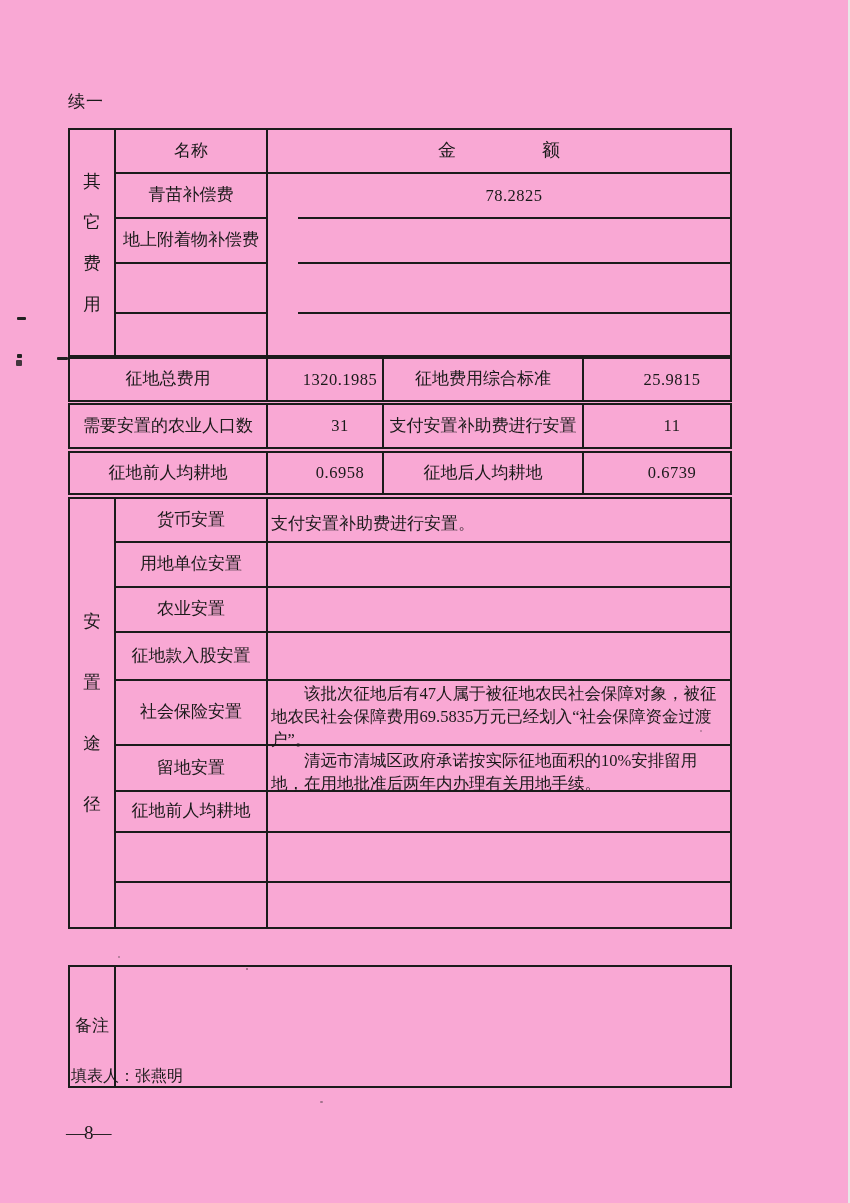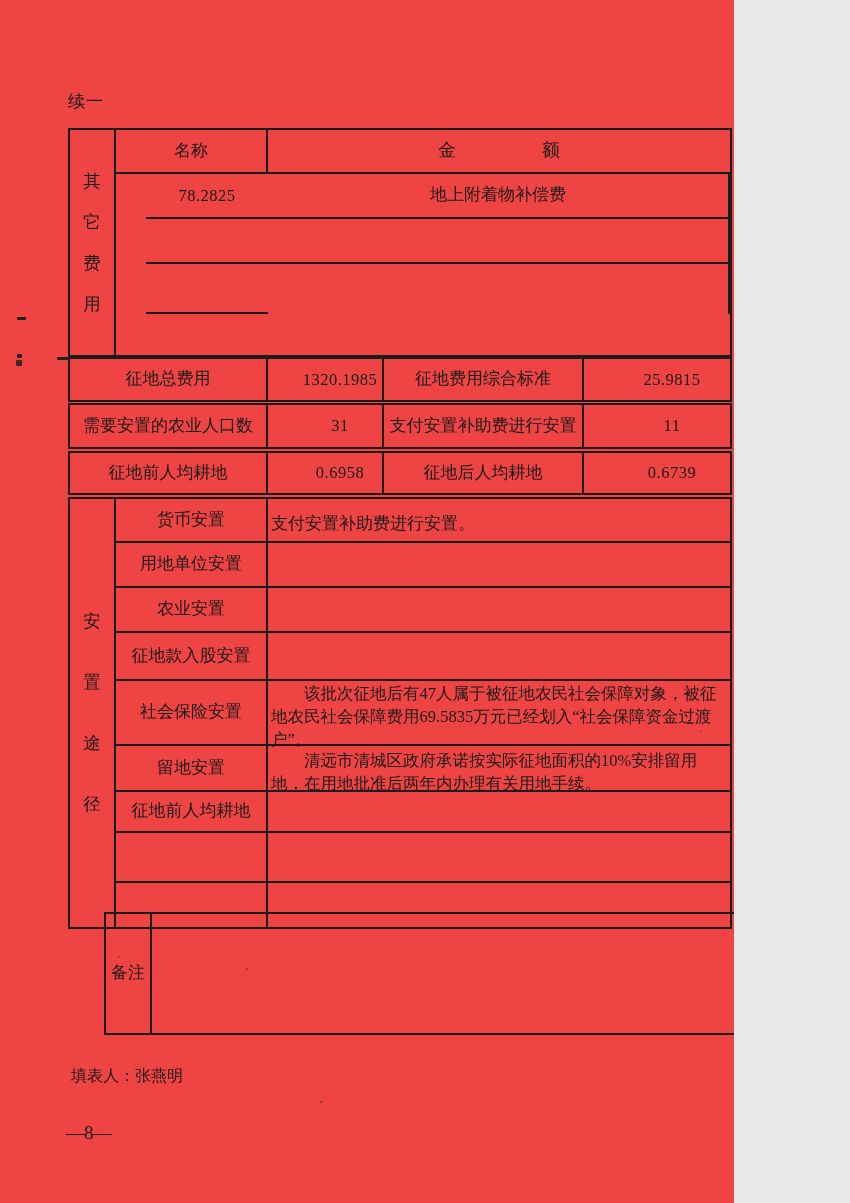--- a/index.html
+++ b/index.html
@@ -4,32 +4,32 @@
 <style>
   html,body{margin:0;padding:0;}
   *{box-sizing:border-box;}
   body{
     background:#e8e8e8;
     font-family:"Liberation Serif","DejaVu Serif",serif;
     color:#1a1a1a;
   }
   .page{
     position:relative;
-    width:734px;height:1203px;
-    background:#ef4444;
+    width:848px;height:1203px;
+    background:#f9a8d4;
     overflow:hidden;
   }
   .abs{position:absolute;}
   .cont-label{left:68px;top:90px;font-size:17px;letter-spacing:1px;}
 
   
   .sec{position:absolute;left:68px;width:664px;border:2.5px solid #1b1b1b;display:grid;}
   .secA{top:128px;height:229px;grid-template-columns:46px 152px 1fr;grid-template-rows:44px 45px 45px 50px auto;}
   .secC{top:497px;height:432px;grid-template-columns:46px 152px 1fr;grid-template-rows:44px 45px 45px 48px 65px 46px 41px 50px auto;}
-  .secD{top:912px;height:123px;grid-template-columns:46px 1fr;margin-left:36px;}
+  .secD{top:965px;height:123px;grid-template-columns:46px 1fr;}
   .secB{position:absolute;left:68px;width:664px;border:2.5px solid #1b1b1b;display:grid;grid-template-columns:198px 116px 200px 1fr;}
   .secB1{top:357px;height:45px;}
   .secB2{top:403px;height:46px;}
   .secB3{top:451px;height:44px;}
 
   .cell{display:flex;align-items:center;justify-content:center;font-size:17px;line-height:1.2;}
   .br{border-right:2.5px solid #1b1b1b;}
   .bb{border-bottom:2.5px solid #1b1b1b;}
   .vlabel{grid-column:1;display:flex;flex-direction:column;align-items:center;justify-content:center;font-size:17.5px;}
   .vlabel.rows5{grid-row:1/6;gap:20px;}
@@ -68,20 +68,21 @@
       <span>费</span>
       <span>用</span>
     </div>
 
     <div class="cell br bb">名称</div>
     <div class="cell bb amount-header">
       <span>金</span>
       <span>额</span>
     </div>
 
+    <div class="cell br bb">青苗补偿费</div>
     <div class="cell bb num">78.2825</div>
 
     <div class="cell br bb">地上附着物补偿费</div>
     <div class="cell bb num"></div>
 
     <div class="cell br bb"></div>
     <div class="cell bb num"></div>
 
     <div class="cell br"></div>
     <div class="cell num"></div>

